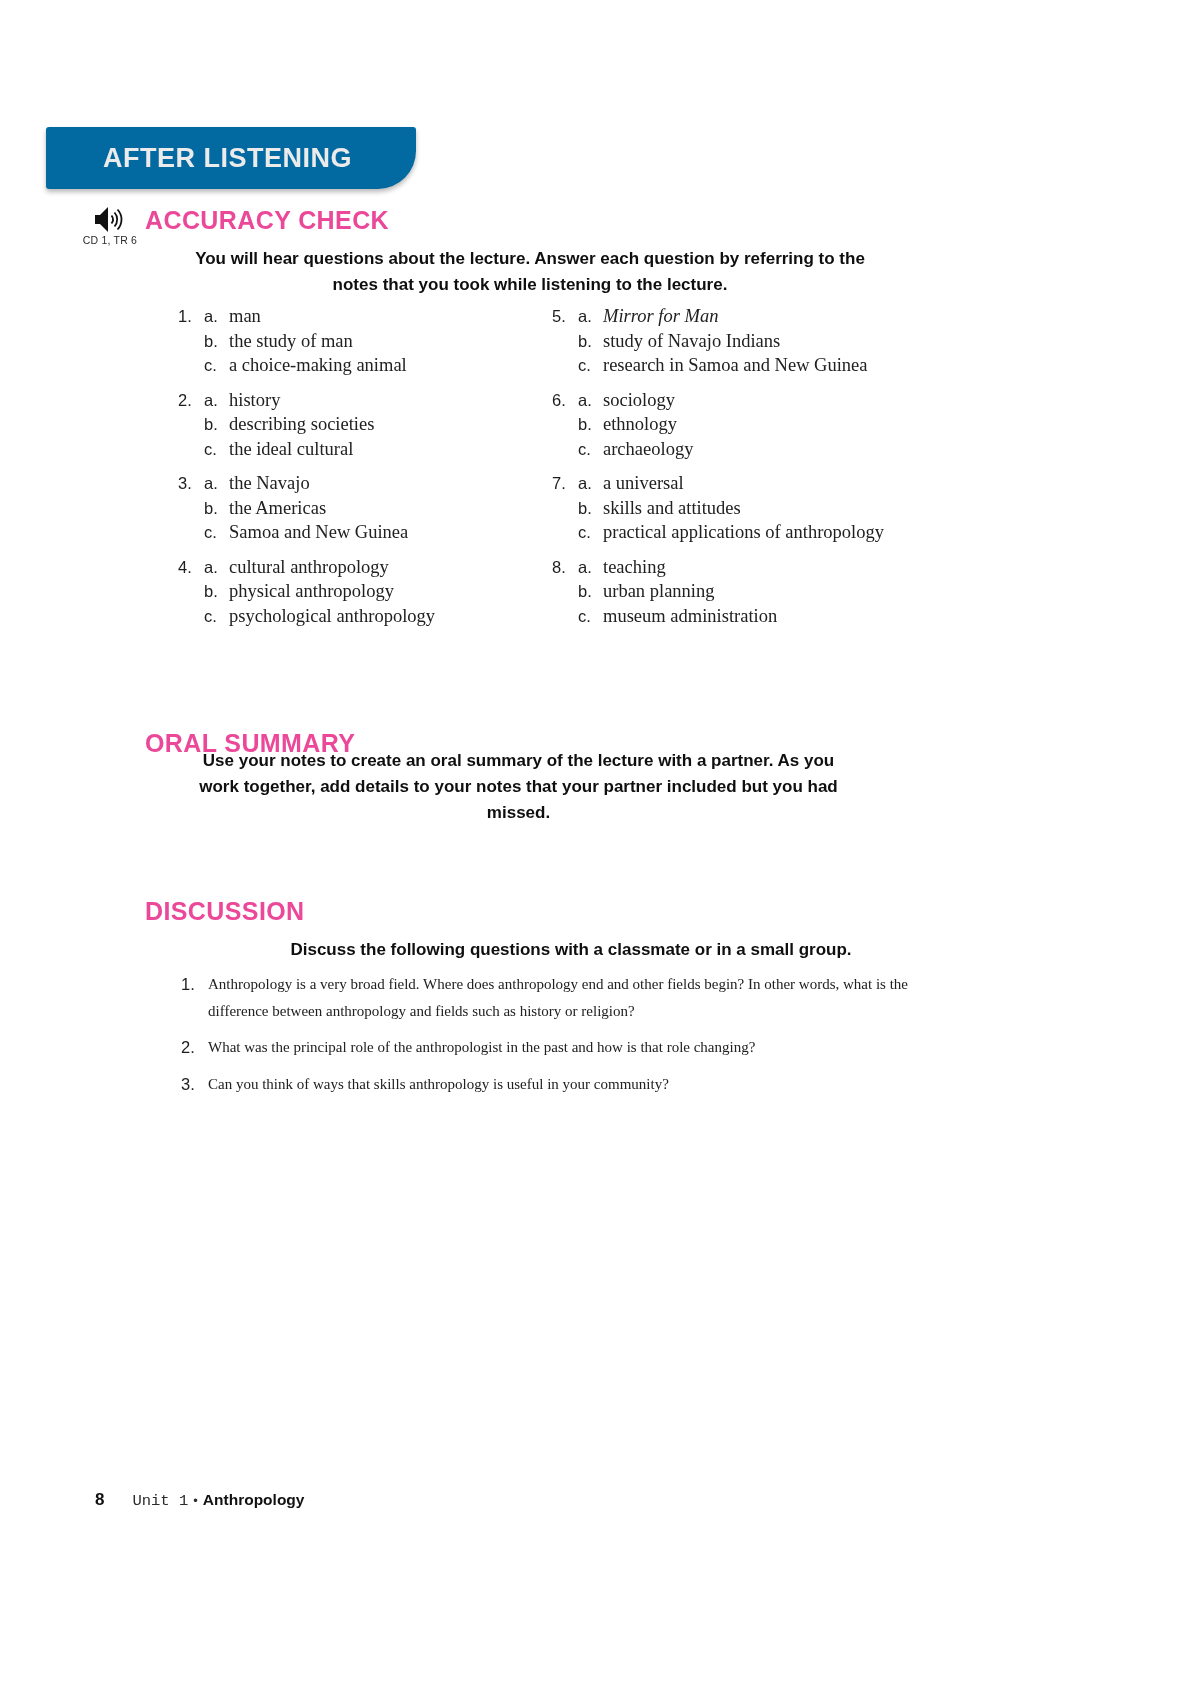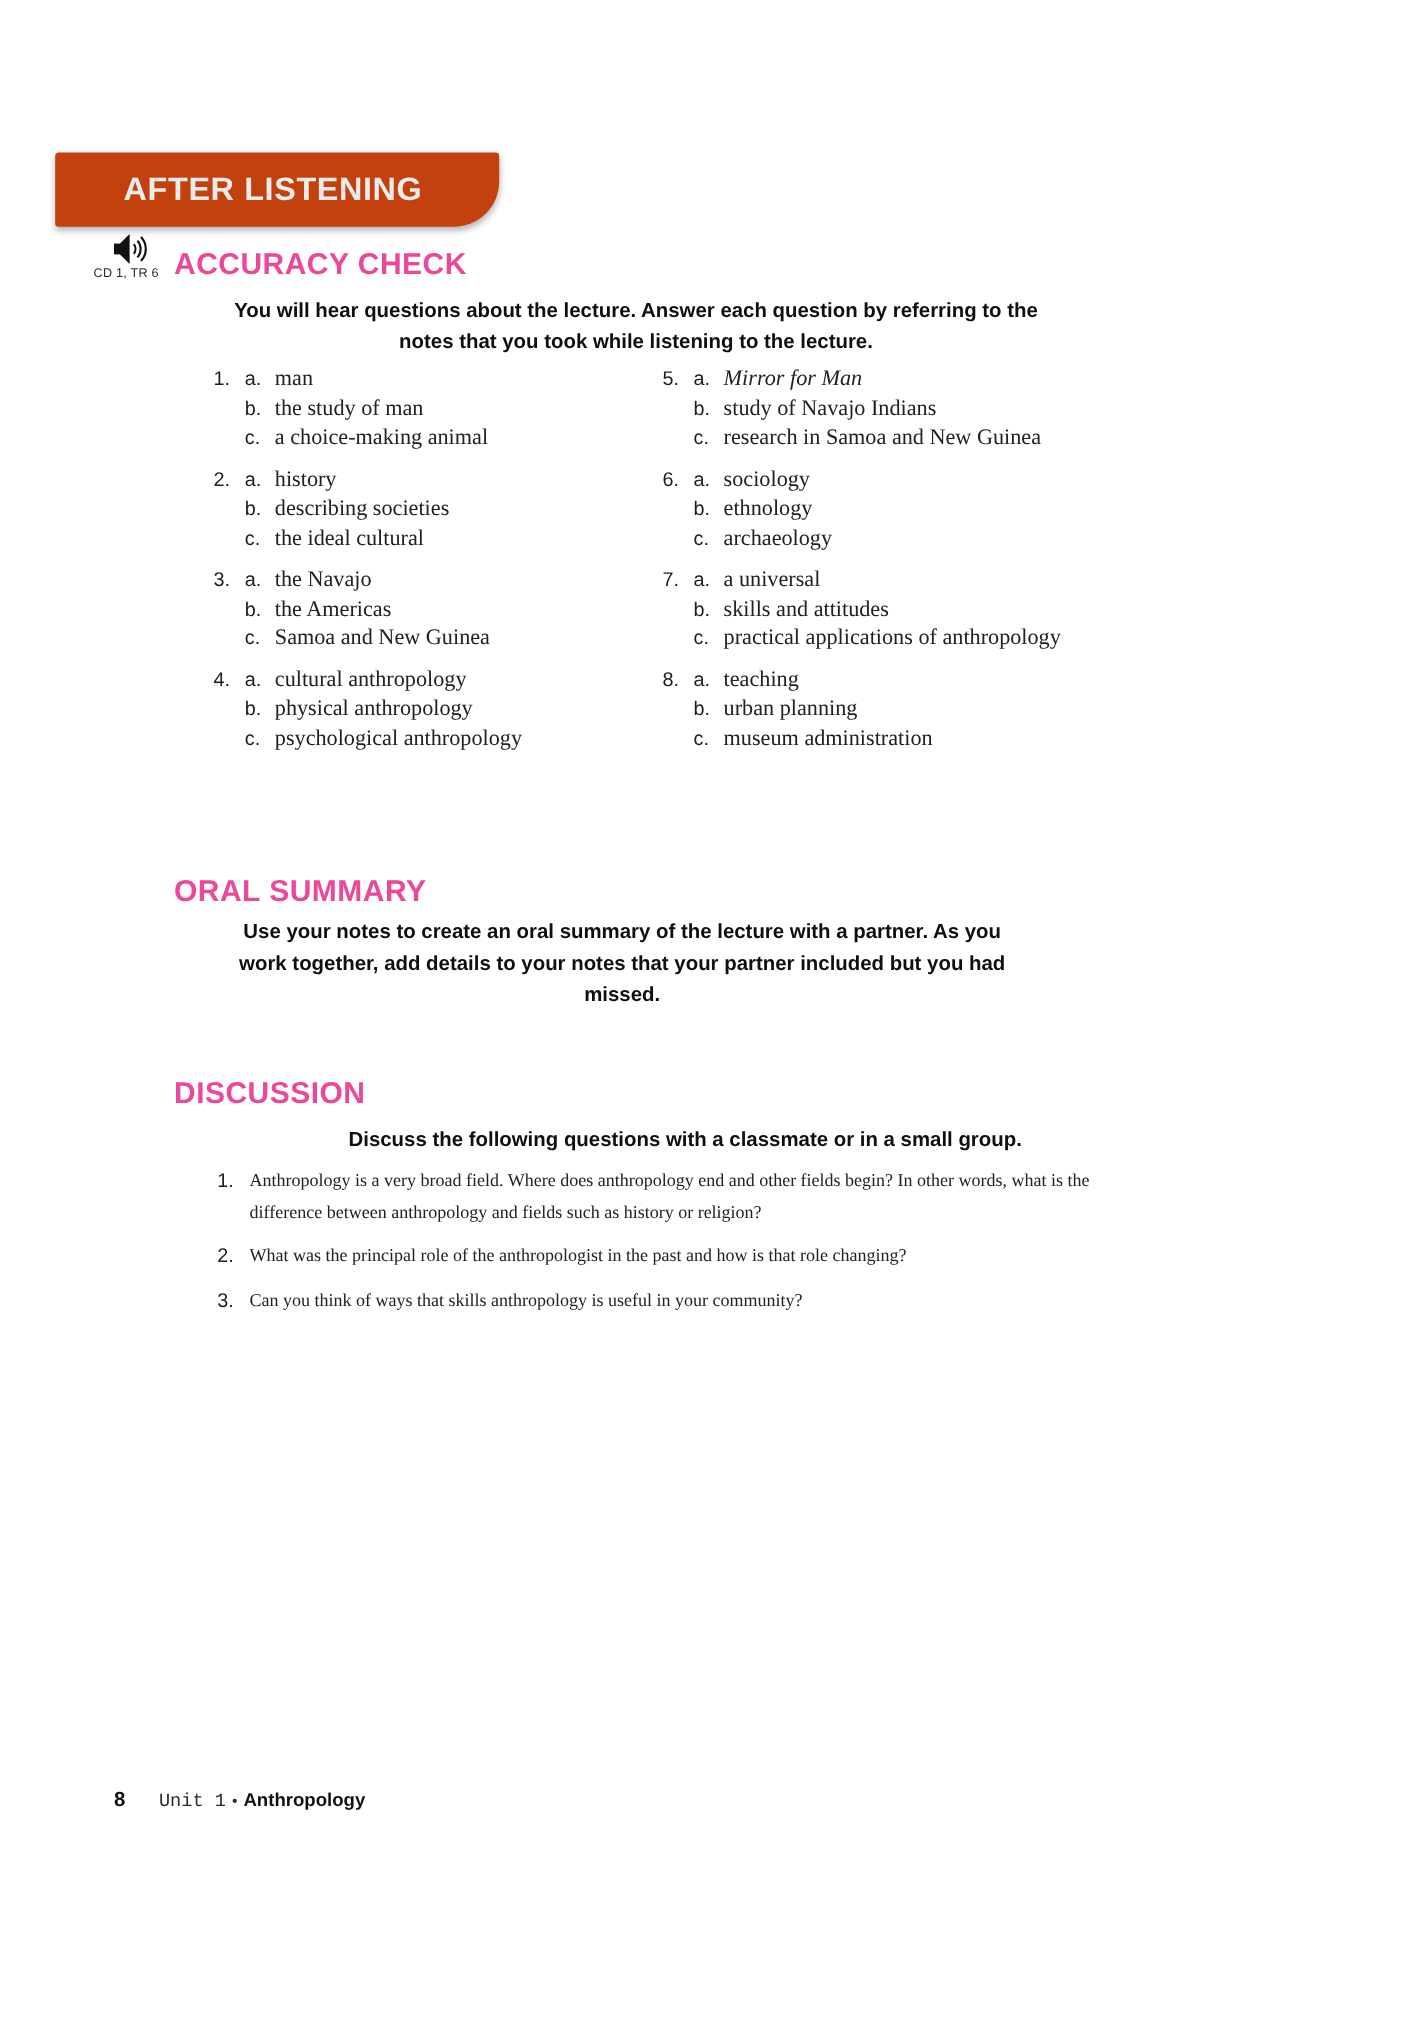--- a/index.html
+++ b/index.html
@@ -9,36 +9,36 @@
     background:#ffffff;
     font-family:"Liberation Sans", sans-serif;
     color:#1c1c1c;
     overflow:hidden;
   }
 
   
   .banner {
     position:absolute; left:46px; top:127px;
     width:370px; height:62px;
-    background:#c2410c;
+    background:#0369a1;
     border-radius:3px 3px 38px 3px;
     box-shadow:0 3px 5px rgba(0,0,0,0.28);
   }
   .banner-label {
     color:#ebebeb;
     font-weight:bold;
     font-size:27px;
     letter-spacing:0.5px;
     line-height:62px;
     padding-left:57px;
     white-space:nowrap;
   }
 
   
-  .audio-block { position:absolute; left:78px; top:194px; width:64px; }
+  .audio-block { position:absolute; left:78px; top:206px; width:64px; text-align:center; }
   .audio-icon { display:block; margin:0 auto; }
   .audio-label { font-size:10.5px; color:#2b2b2b; margin-top:1px; white-space:nowrap; letter-spacing:0.2px; }
 
   
   .section-heading {
     position:absolute; left:145px;
     font-size:25px; font-weight:bold;
     color:#ec4899; letter-spacing:0.4px;
     white-space:nowrap;
   }
@@ -47,21 +47,21 @@
   .h-discussion { top:897px; }
 
   
   .bold-copy {
     position:absolute;
     font-weight:bold; font-size:17px; line-height:25.5px;
     color:#0f0f0f;
     text-align:center;
   }
   .accuracy-instructions { left:180px; top:246px; width:700px; }
-  .oral-instructions { left:181px; top:764px; width:675px; line-height:26px; }
+  .oral-instructions { left:181px; top:748px; width:675px; line-height:26px; }
   .discussion-intro { left:181px; top:937px; width:780px; }
 
   
   .mc-column { position:absolute; top:304px; }
   .mc-col-1 { left:178px; width:372px; }
   .mc-col-2 { left:552px; width:440px; }
   .question { display:flex; margin-bottom:10px; }
   .q-num {
     flex:0 0 26px; font-size:16.5px; color:#1d1d1d;
     line-height:24.5px; font-family:"Liberation Sans", sans-serif;

